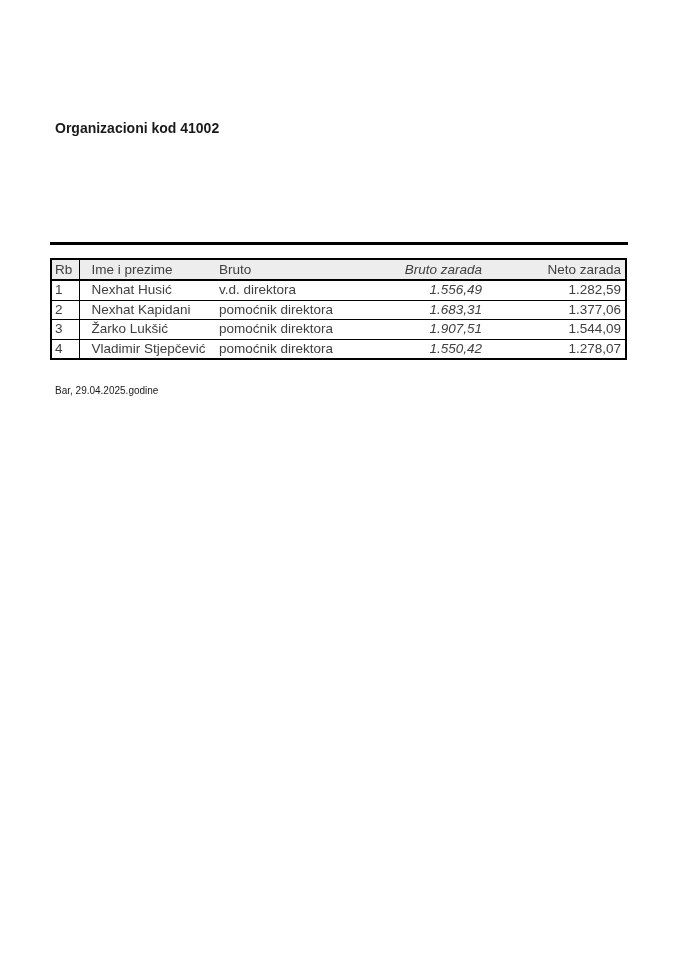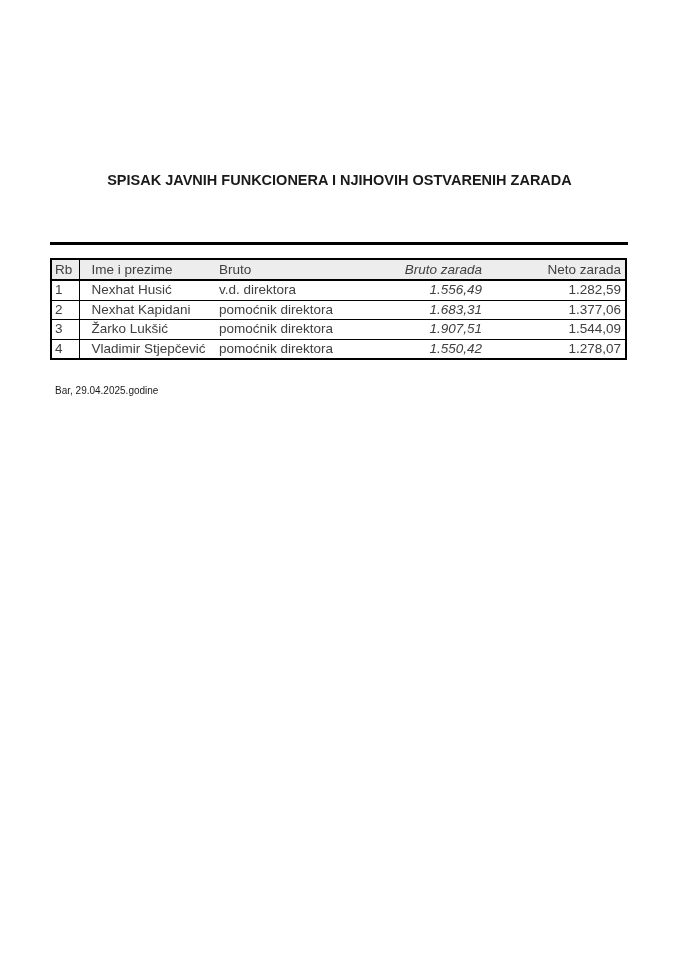--- a/index.html
+++ b/index.html
@@ -120,22 +120,22 @@
     font-weight: 400;
     white-space: nowrap;
   }
 </style>
 </head>
 <body>
 
 <div class="page">
 
 
+  <div class="org-code">Organizacioni kod 41002</div>
 
-  <div class="doc-title">SPISAK JAVNIH FUNKCIONERA I NJIHOVIH OSTVARENIH ZARADA</div>
 
   <div class="period-label">Decembar 2024.</div>
 
   <div class="period-rule"></div>
 
   <table class="doc-table">
     <colgroup>
       <col style="width:28px">
       <col style="width:128px">
       <col style="width:180px">

